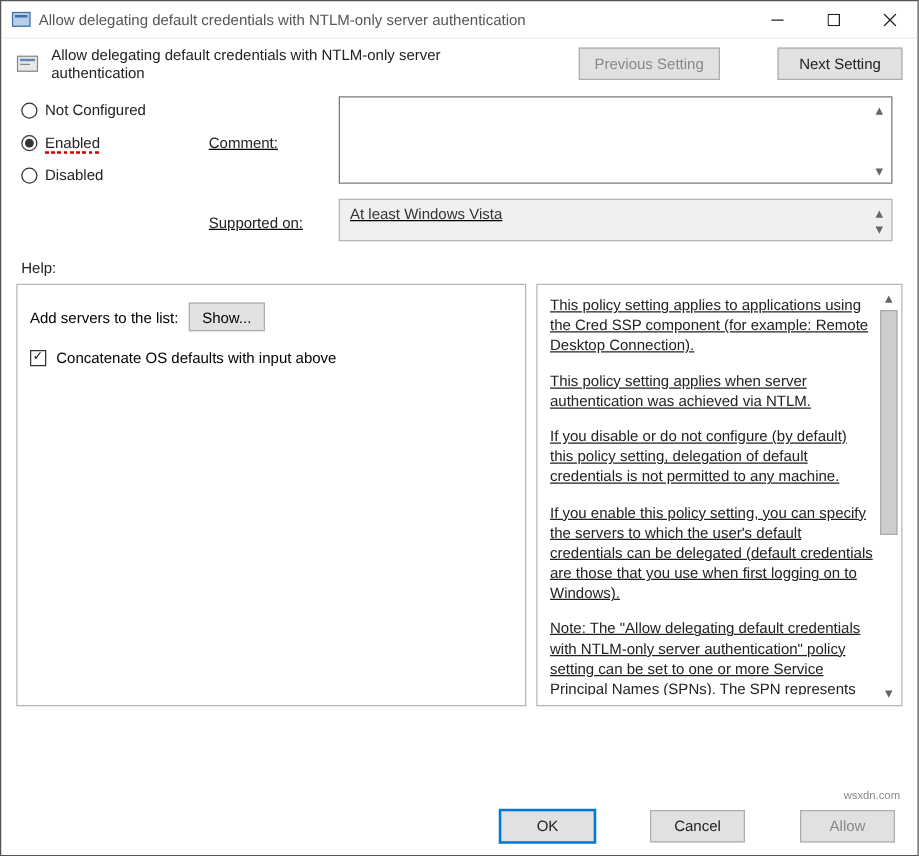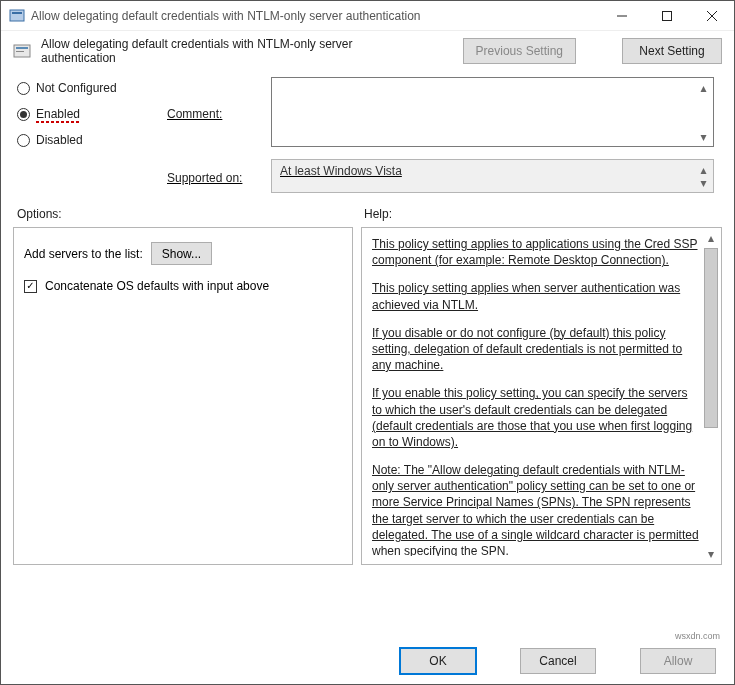--- a/index.html
+++ b/index.html
@@ -40,21 +40,21 @@
     .scroll-arrow.up { top: 2px; }
     .scroll-arrow.down { bottom: 2px; }
 
     
     .section-headers { display: flex; padding: 14px 12px 6px 16px; color: #222; }
     .opt-header { width: 347px; }
     .help-header { flex: 1; }
 
     
     .panes { display: flex; padding: 0 12px 0 12px; gap: 8px; }
-    .options-pane { width: 340px; height: 338px; border: 1px solid #b5b5b5; padding: 14px 10px; }
+    .options-pane { width: 408px; height: 338px; border: 1px solid #b5b5b5; padding: 14px 10px; }
     .opt-row { display: flex; align-items: center; gap: 8px; margin-bottom: 14px; }
     .small-btn { height: 23px; padding: 0 10px; border: 1px solid #adadad; background: #e1e1e1; cursor: default; }
     .checkbox { width: 13px; height: 13px; border: 1px solid #333; display: flex; align-items: center; justify-content: center; font-size: 10px; line-height: 1; }
     
     .help-pane { flex: 1; height: 338px; border: 1px solid #b5b5b5; padding: 8px 4px 8px 10px; position: relative; background: #fff; }
     .help-content { height: 100%; overflow: hidden; color: #222; line-height: 1.35; padding-right: 18px; }
     .help-content p { margin: 0 0 12px 0; text-decoration: underline; }
     .help-scrollbar { position: absolute; right: 2px; top: 2px; bottom: 2px; width: 16px; }
     .sb-btn { height: 16px; display: flex; align-items: center; justify-content: center; color: #666; }
     .sb-track { position: absolute; top: 18px; bottom: 18px; left: 0; right: 0; }
@@ -141,21 +141,20 @@
       <div class="supported-box">
         <span>At least Windows Vista</span>
         <span class="scroll-arrow up">▴</span>
         <span class="scroll-arrow down">▾</span>
       </div>
     </div>
   </div>
 </div>
 
 <div class="section-headers">
-  <div class="opt-header">Options:</div>
   <div class="help-header">Help:</div>
 </div>
 
 <div class="panes">
   <div class="options-pane">
     <div class="opt-row">
       <span>Add servers to the list:</span>
       <button class="small-btn">Show...</button>
     </div>
     <div class="opt-row">

